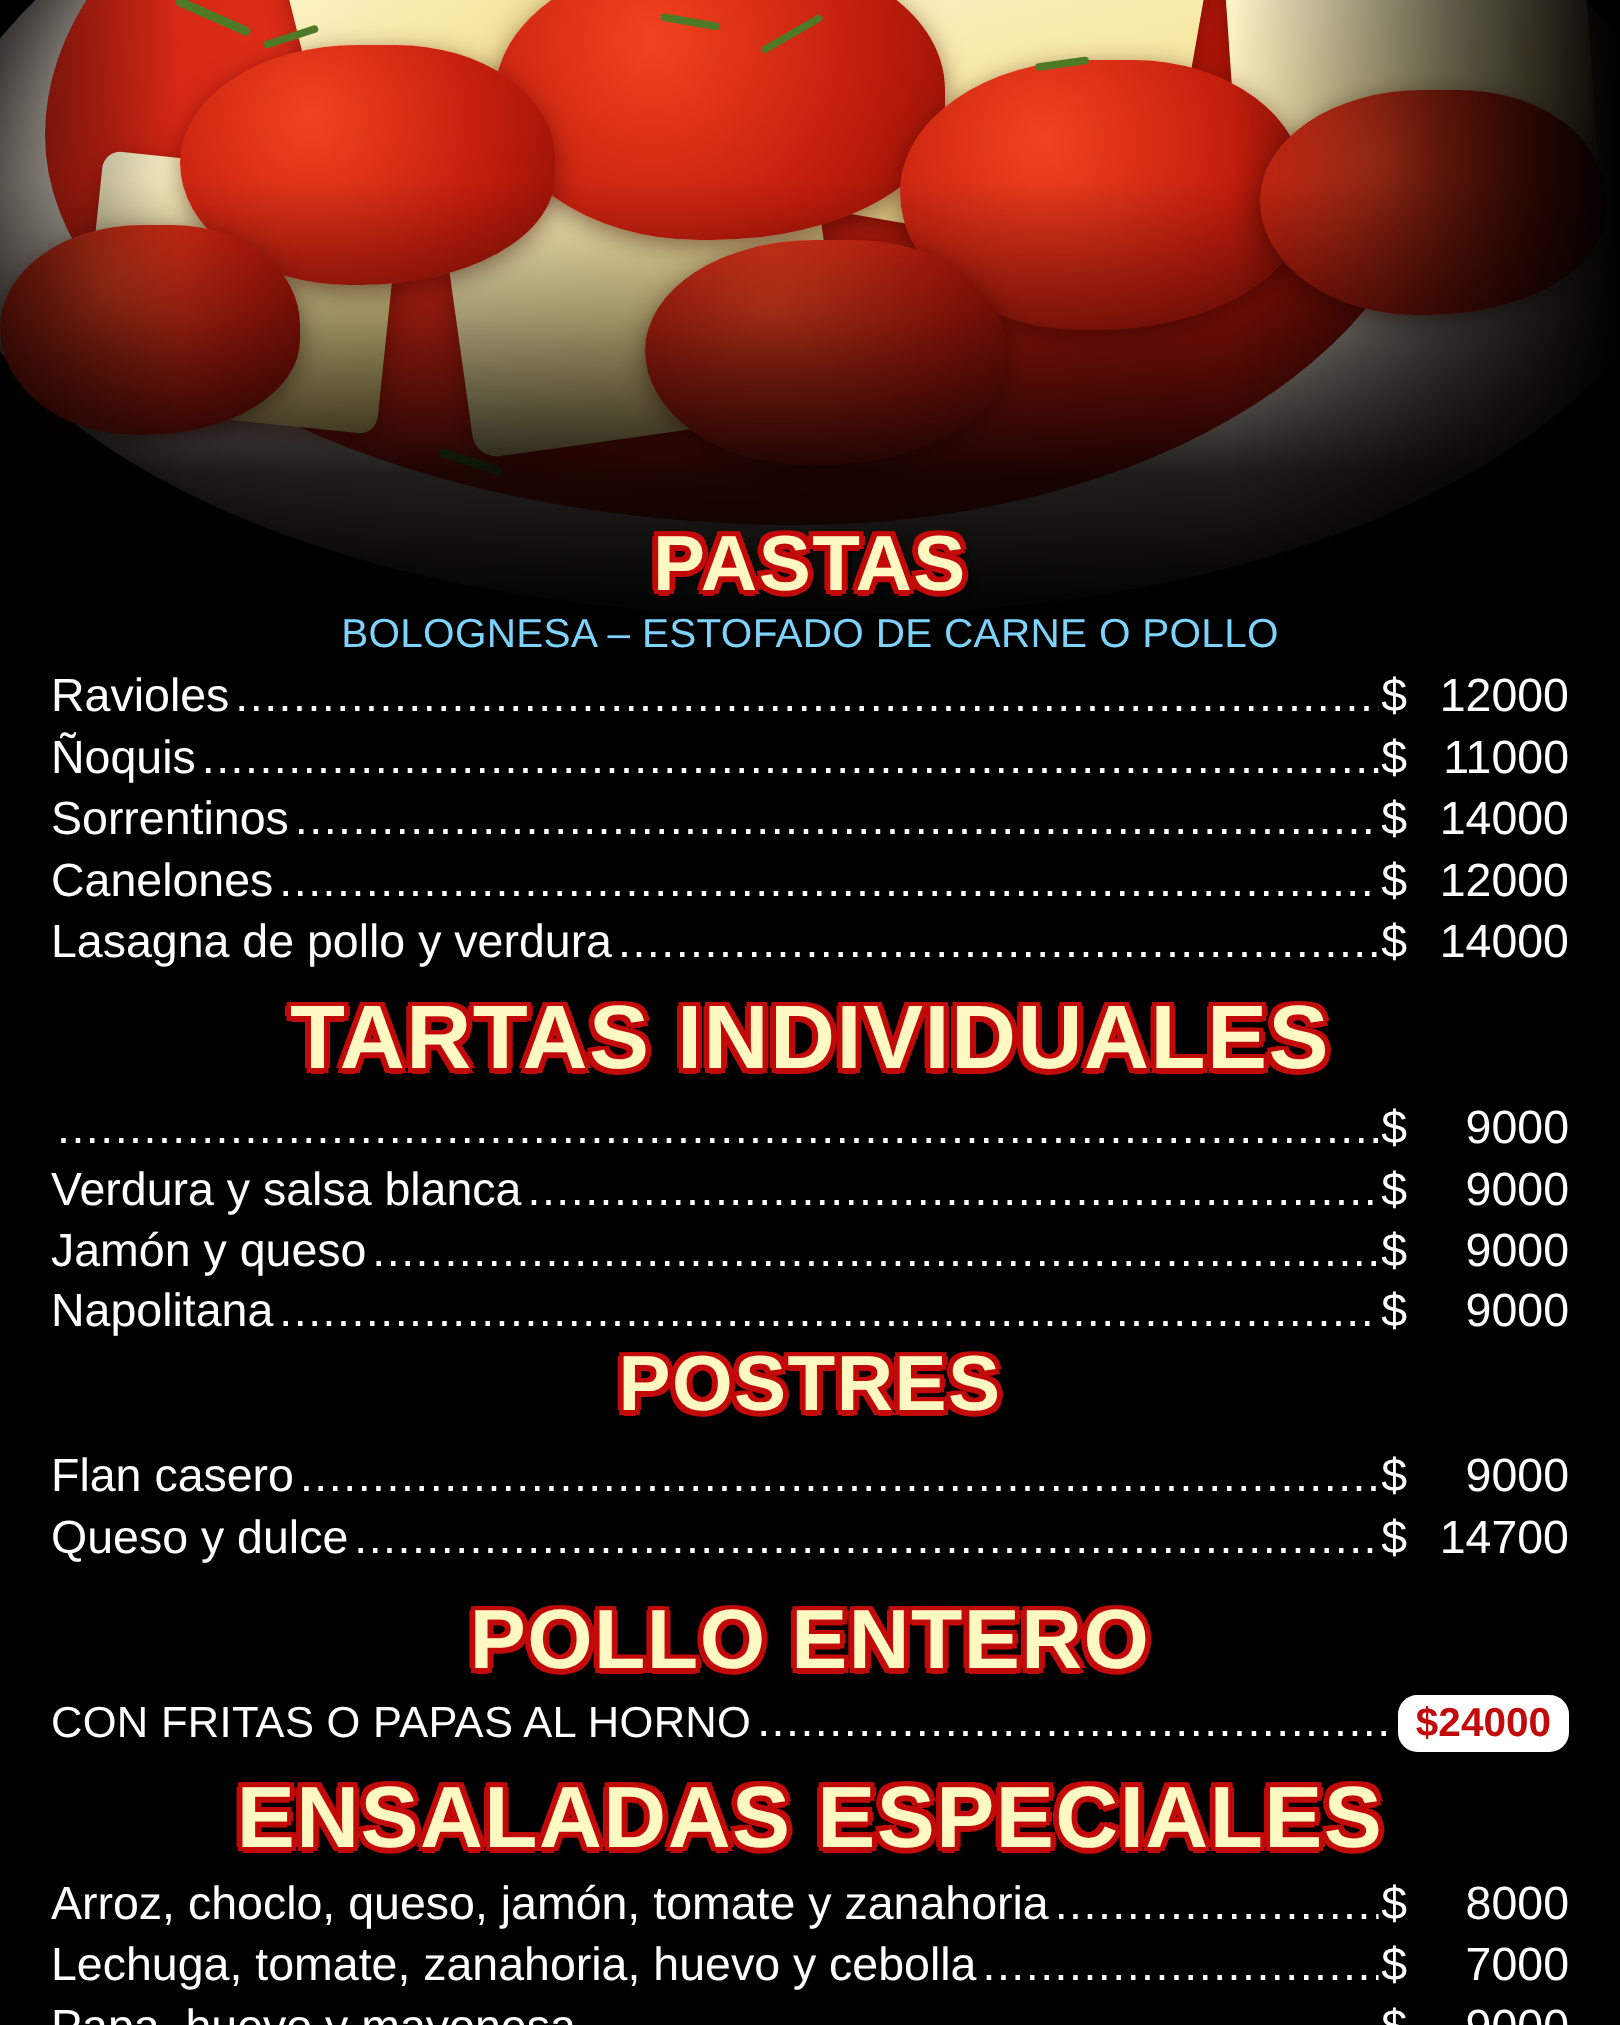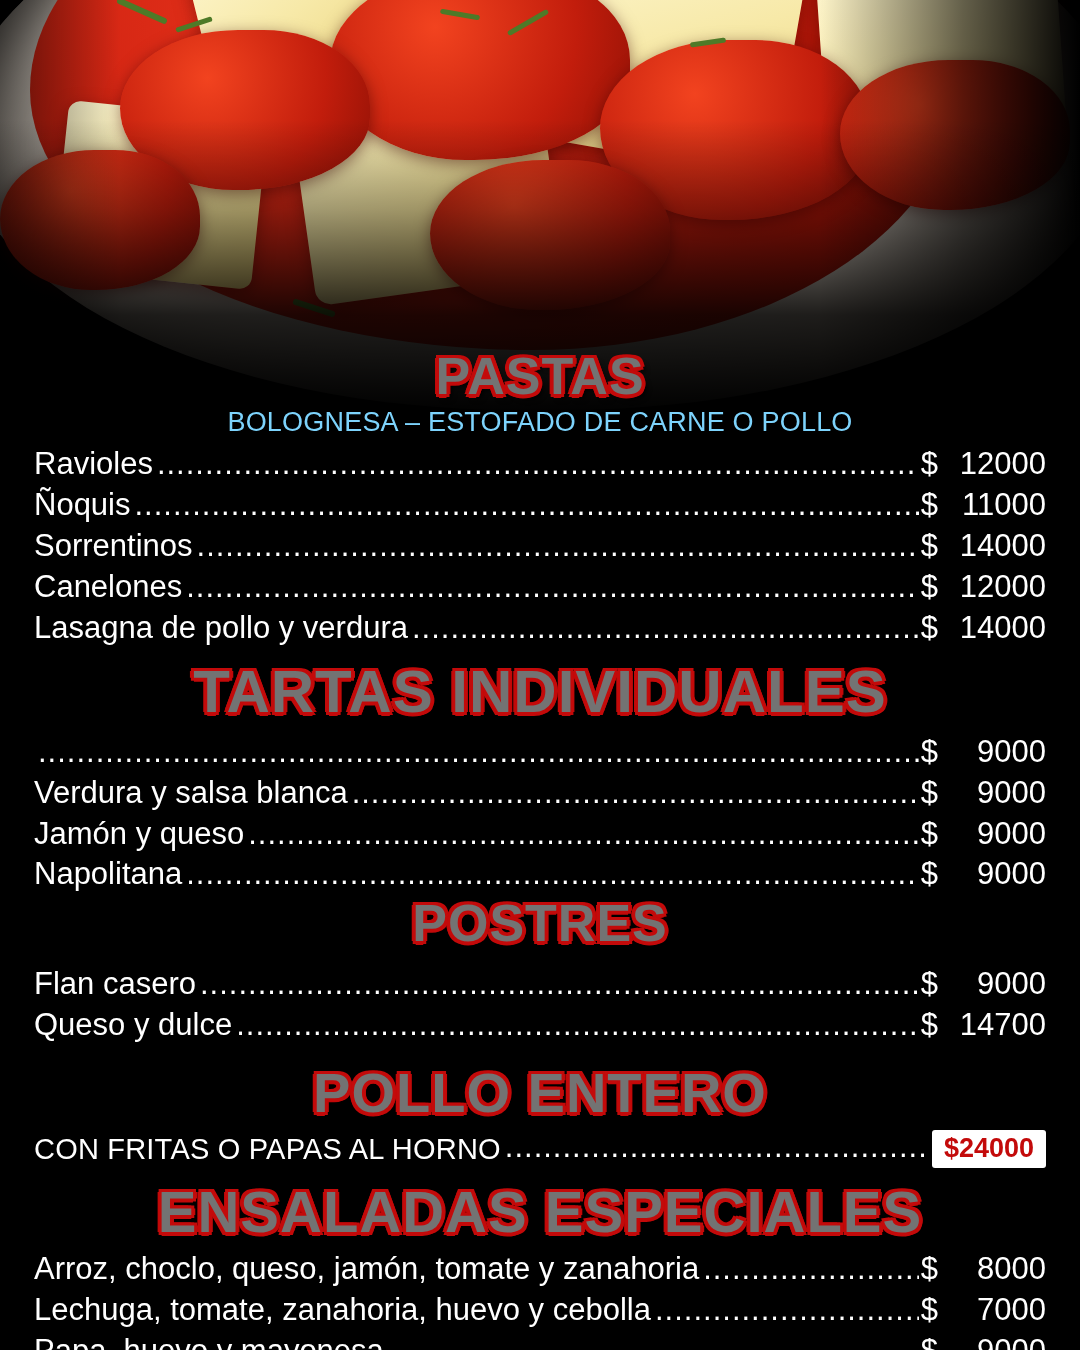--- a/index.html
+++ b/index.html
@@ -106,21 +106,21 @@
   .menu {
     position: absolute;
     top: 350px; left: 0;
     width: 1080px;
     padding: 0 34px;
   }
 
   .section-title {
     text-align: center;
     font-weight: bold;
-    color: #737373;
+    color: #fef9c3;
     letter-spacing: 1px;
     line-height: 1.02;
     text-shadow:
       -3px 0 0 #c30a0a, 3px 0 0 #c30a0a, 0 -3px 0 #c30a0a, 0 3px 0 #c30a0a,
       -3px -3px 0 #c30a0a, 3px -3px 0 #c30a0a, -3px 3px 0 #c30a0a, 3px 3px 0 #c30a0a,
       -4px 0 0 #c30a0a, 4px 0 0 #c30a0a, 0 4px 0 #c30a0a,
       5px 5px 5px rgba(0,0,0,.85);
   }
   .t-pastas        { font-size: 52px; margin: 0 0 4px 0; }
   .t-tartas        { font-size: 60px; margin: 12px 0 10px 0; }
@@ -161,21 +161,21 @@
   }
   .row .cur { display: inline-block; }
   .row .amt { display: inline-block; min-width: 108px; text-align: right; }
 
   .row.highlight .price {
     background: #ffffff;
     color: #c30a0a;
     font-weight: bold;
     font-size: 27px;
     padding: 4px 12px 5px 12px;
-    border-radius: 3px;
+    border-radius: 13px;
     line-height: 1.1;
   }
   .row.highlight .price .amt { min-width: 0; }
 
   .pollo-row { margin-top: 2px; }
   .pollo-row .name { font-size: 29px; letter-spacing: .2px; }
 
   .group { margin-bottom: 2px; }
 </style>
 </head>

